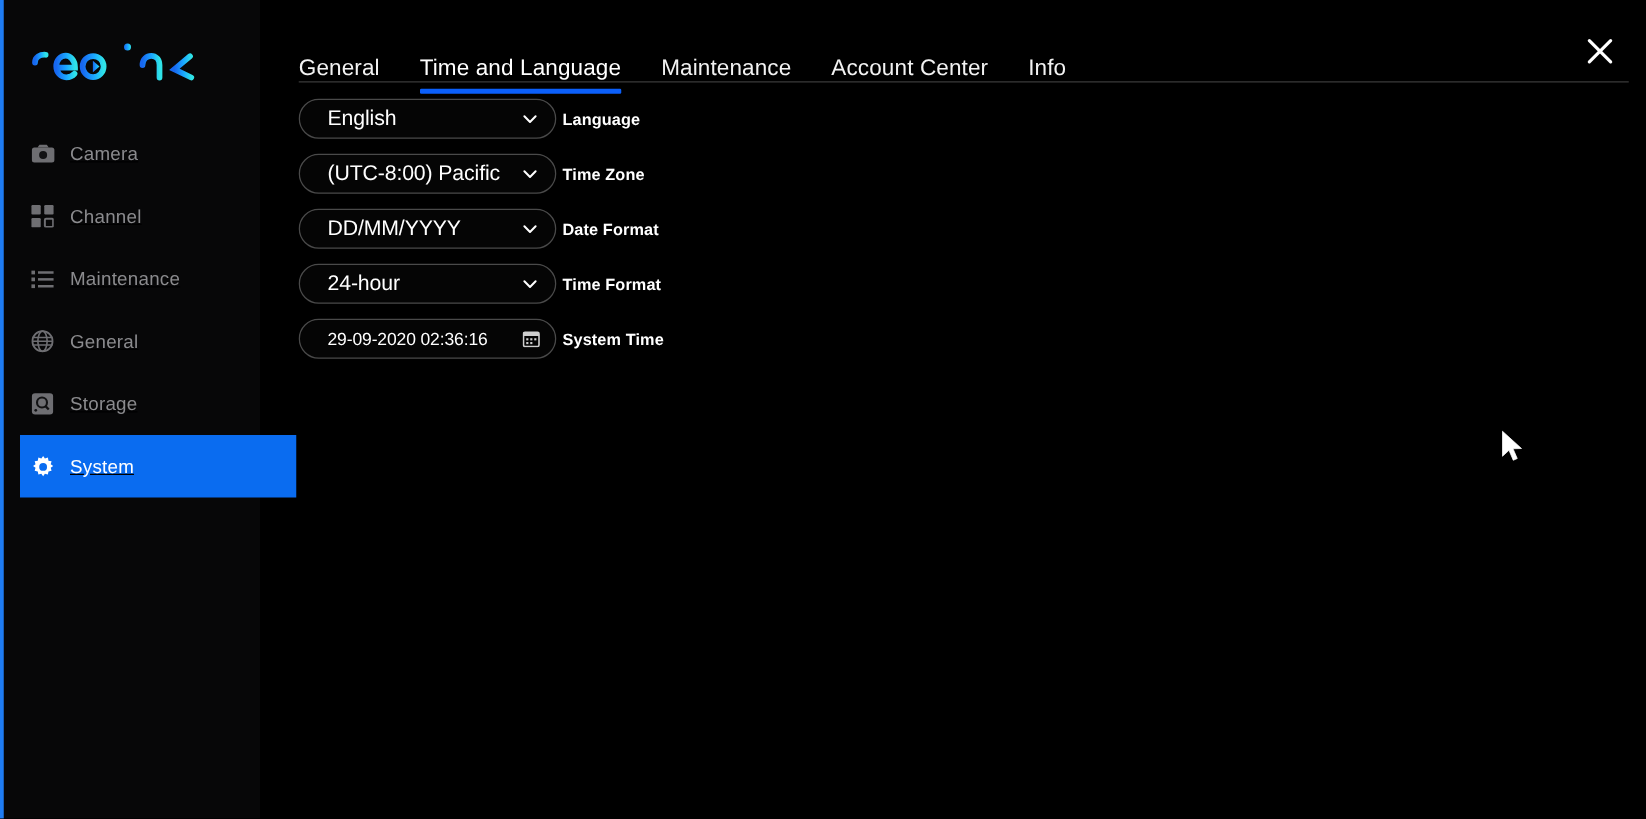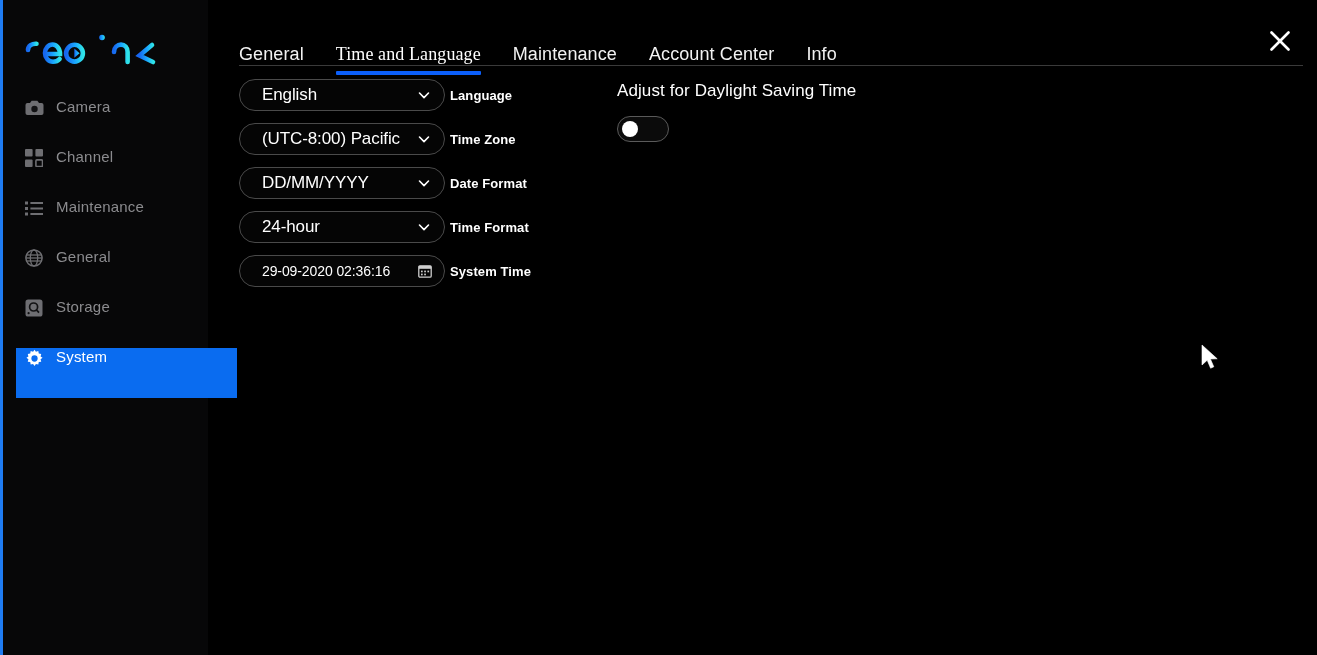--- a/index.html
+++ b/index.html
@@ -51,23 +51,25 @@
   .nav-list {
     position: absolute;
     top: 98px;
     left: 0;
     width: 208px;
   }
   .nav-item {
     position: relative;
     height: 50px;
     display: flex;
+    align-items: center;
     padding-left: 24px;
     box-sizing: border-box;
     margin-bottom: 0px;
+    text-decoration: underline;
   }
   .nav-item.active {
     background: #0a6cf0;
     width: 221px;
     margin-left: 16px;
     padding-left: 8px;
   }
   .nav-icon {
     width: 20px;
     height: 20px;
@@ -106,21 +108,21 @@
   }
   .tab {
     position: relative;
     font-size: 18px;
     color: #f2f2f2;
     padding: 0 16px 10px 16px;
     white-space: nowrap;
     letter-spacing: 0.1px;
   }
   .tab:first-child { padding-left: 0; }
-  .tab.active { color: #ffffff; font-family: Liberation Serif, serif; }
+  .tab.active { color: #ffffff; }
   .tab .tab-underline {
     position: absolute;
     left: 16px;
     right: 16px;
     bottom: 0;
     height: 4px;
     background: #0b5ffa;
     border-radius: 1px;
   }
   .tab:first-child .tab-underline { left: 0; }
@@ -463,26 +465,20 @@
               <rect x="3" y="9.6" width="1.7" height="1.7" fill="#cfcfcf"></rect>
               <rect x="6.2" y="9.6" width="1.7" height="1.7" fill="#cfcfcf"></rect>
             </svg>
           </span>
         </div>
         <span class="field-label">System Time</span>
       </div>
 
     </div>
 
-    <div id="dst">
-      <div id="dst-title">Adjust for Daylight Saving Time</div>
-      <div id="dst-toggle">
-        <span class="knob"></span>
-      </div>
-    </div>
 
     <div id="cursor">
       <svg width="20" height="28" viewBox="0 0 20 28">
         <path d="M1 1 L1 21 L6.2 16.2 L9.6 24.2 L12.8 22.8 L9.4 15 L16.2 14.8 Z" fill="#ffffff" stroke="#ffffff" stroke-width="0.6"></path>
       </svg>
     </div>
 
   </div>
 </div>
 

